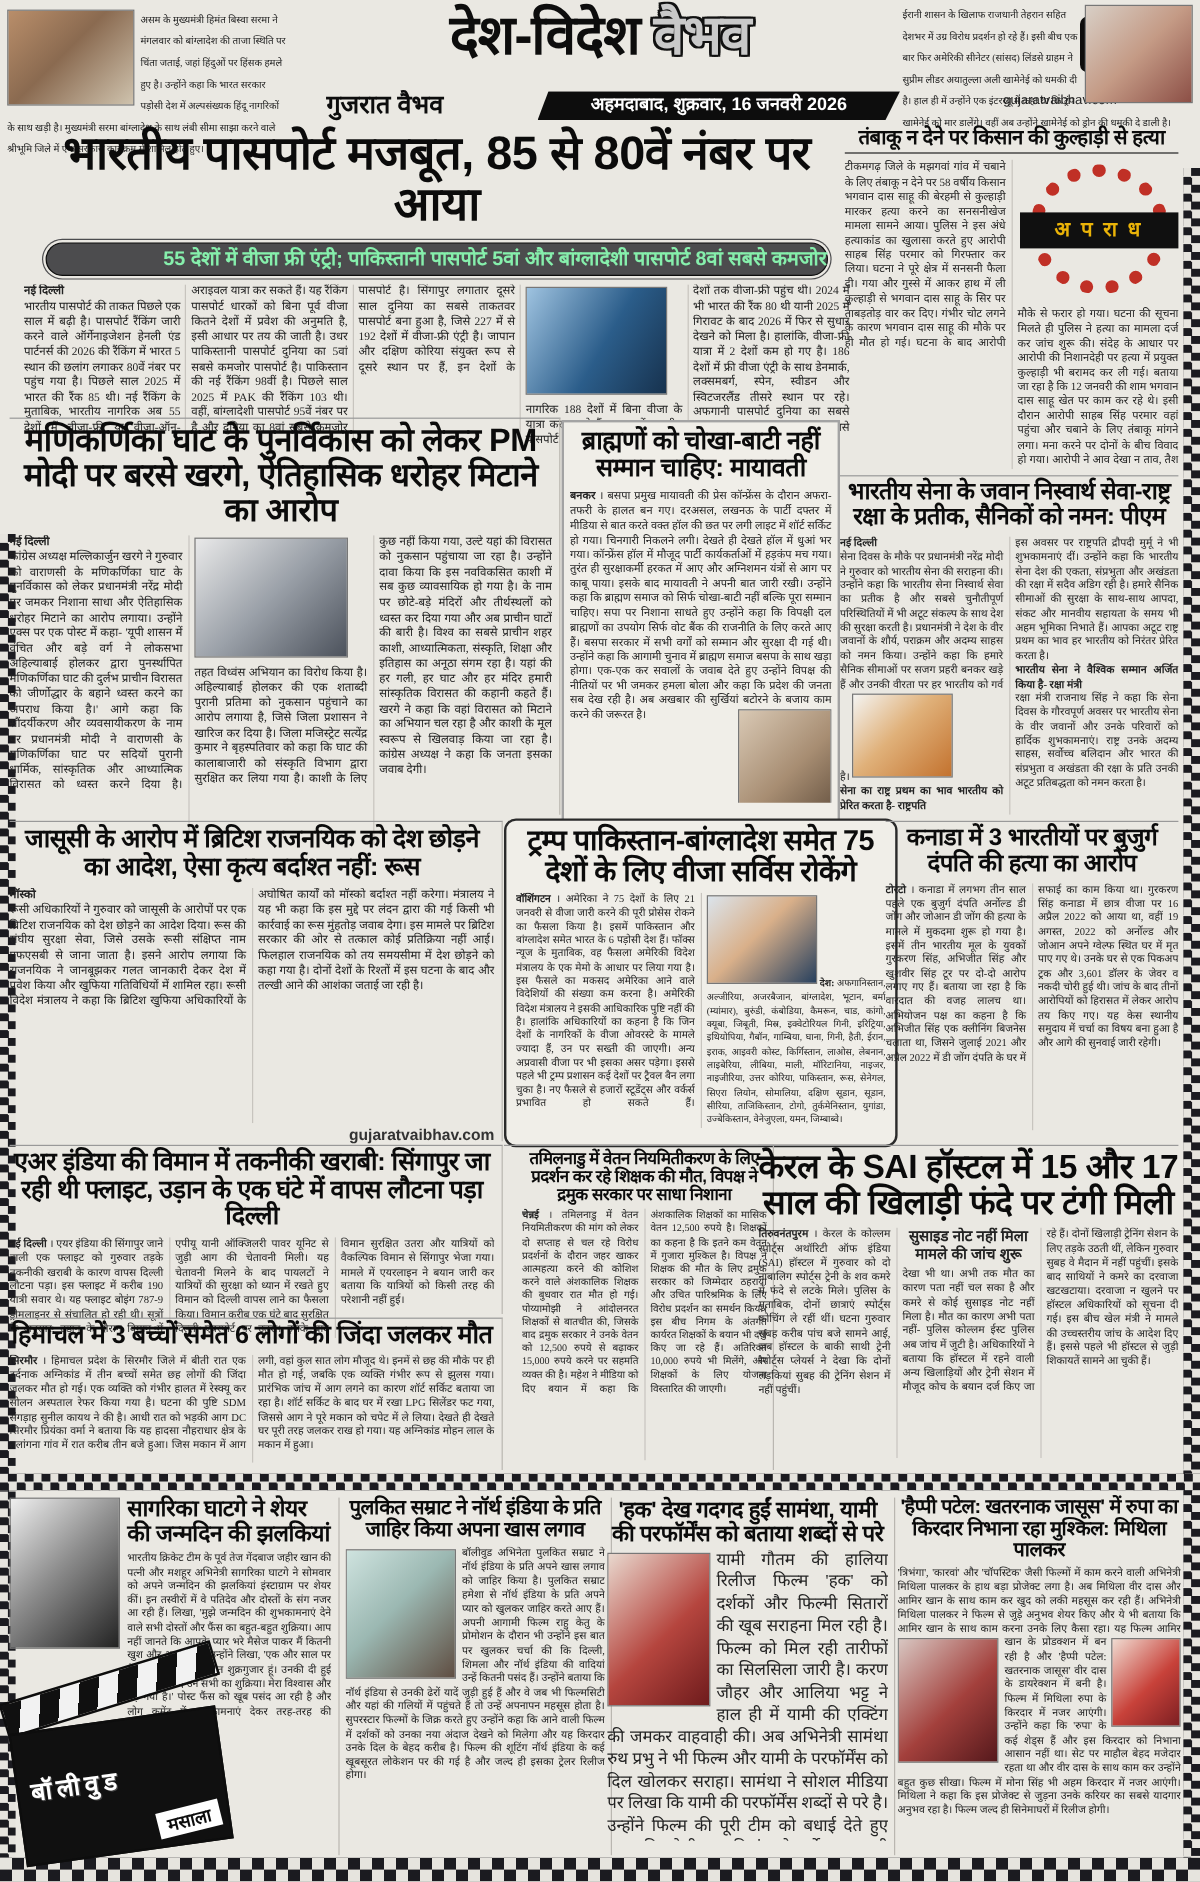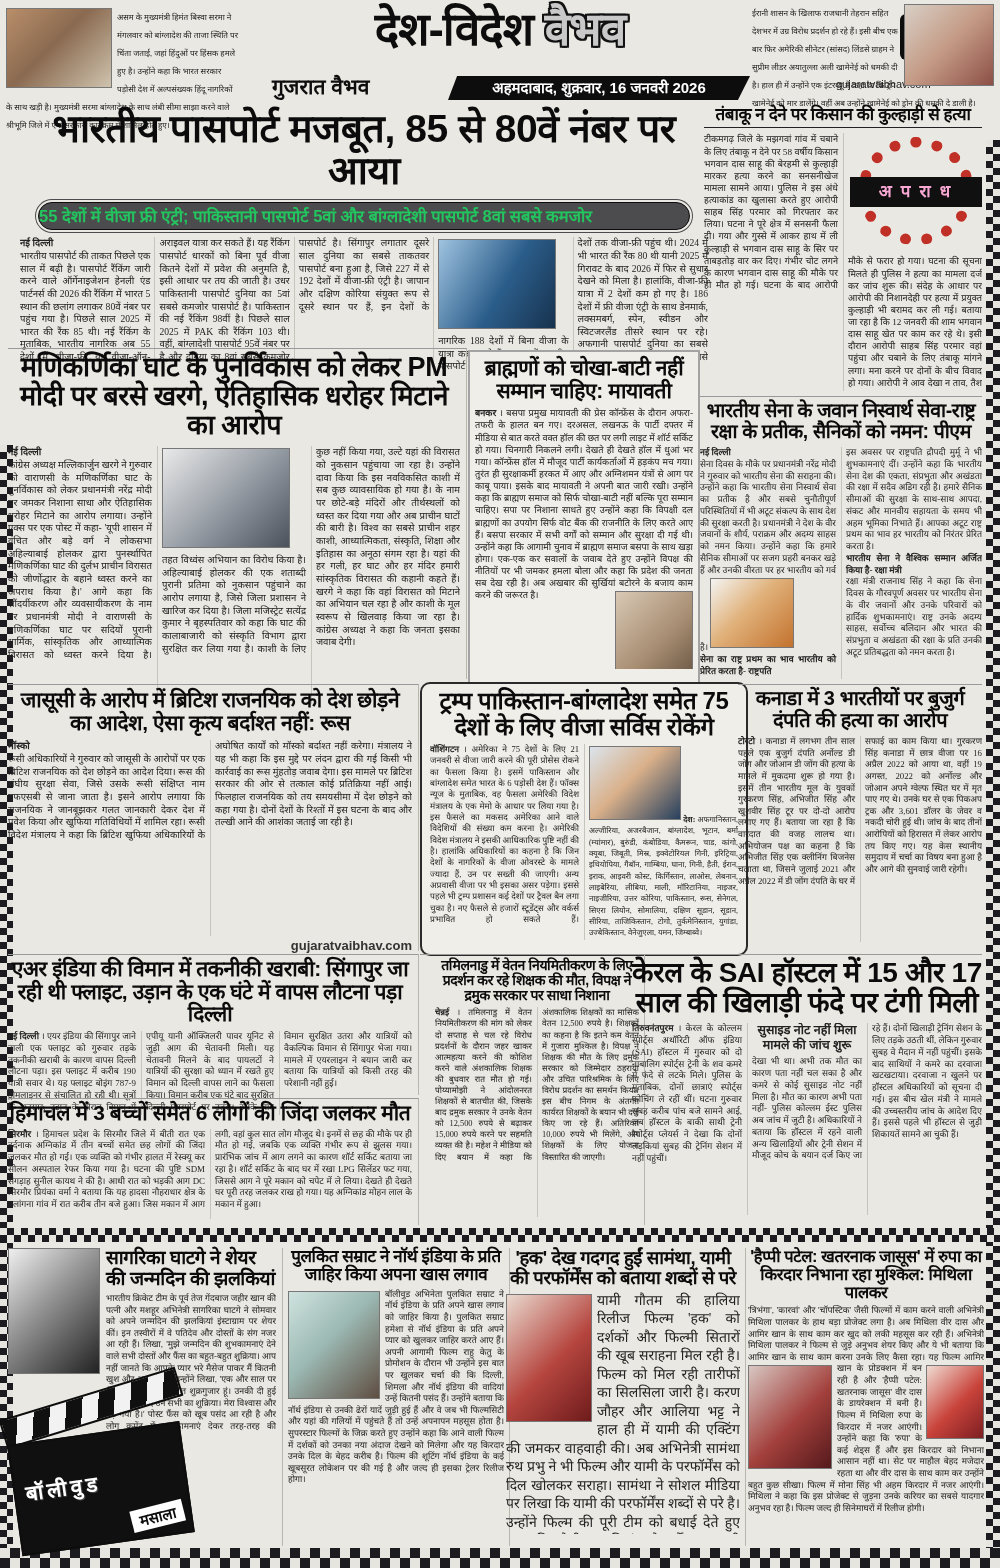--- a/index.html
+++ b/index.html
@@ -39,27 +39,27 @@
         letter-spacing:-1px;color:#0d0d0d;line-height:1;}
   .outl{color:#c9c9c9;text-shadow:-2px -2px 0 #111,2px -2px 0 #111,-2px 2px 0 #111,2px 2px 0 #111,-2px 0 0 #111,2px 0 0 #111,0 -2px 0 #111,0 2px 0 #111;}
   .brand{font-family:"Liberation Sans",sans-serif;font-weight:bold;font-size:21px;color:#0d0d0d;}
   .datebanner{background:#0d0d0d;color:#fff;font-family:"Liberation Sans",sans-serif;
         font-weight:bold;font-size:15px;text-align:center;line-height:24px;
         clip-path:polygon(3% 0,100% 0,96% 100%,0 100%);}
   .pageno{background:#0d0d0d;color:#fff;border-radius:6px;font-family:"Liberation Sans",sans-serif;
         font-weight:bold;font-size:27px;text-align:center;line-height:46px;}
   .website{font-family:"Liberation Sans",sans-serif;font-size:11px;color:#222;}
   
-  .leadsub{background:#4c4c4e;color:#22c55e;border:1px solid #0c0c0c;border-radius:16px;
+  .leadsub{background:#4c4c4e;color:#86efac;border:1px solid #0c0c0c;border-radius:16px;
         font-family:"Liberation Sans",sans-serif;font-weight:bold;font-size:16.5px;
-        text-align:left;line-height:26px;box-shadow:0 0 0 2px #eae8e2,0 0 0 3px #4c4c4e;}
+        text-align:right;line-height:26px;box-shadow:0 0 0 2px #eae8e2,0 0 0 3px #4c4c4e;}
   
   .crimewrap{display:inline-block;width:138px;height:118px;position:relative;vertical-align:middle;margin:2px;}
   .chainring{position:absolute;left:8px;top:2px;width:116px;height:108px;border:11px dotted #c03026;border-radius:50%;box-sizing:border-box;}
-  .crimeband{position:absolute;left:0;top:42px;width:138px;background:#101010;color:#f9a8d4;
+  .crimeband{position:absolute;left:0;top:42px;width:138px;background:#101010;color:#eab308;
         font-family:"Liberation Sans",sans-serif;font-weight:bold;font-size:17px;text-align:center;
         letter-spacing:9px;line-height:30px;}
   
   .boxed{border:2px solid #a3a3a3;}
   .rbox{border:2px solid #2a2a2a;border-radius:10px;}
   .vr{border-right:1px solid #b9b6b0;}
   .watermark{font-family:"Liberation Sans",sans-serif;font-weight:bold;font-size:13px;color:#333;}
   .subline{font-family:"Liberation Sans",sans-serif;font-weight:bold;font-size:12.5px;display:block;text-align:center;line-height:1.2;margin:3px 0;}
   
   .clap{position:absolute;transform:rotate(-8deg);}

